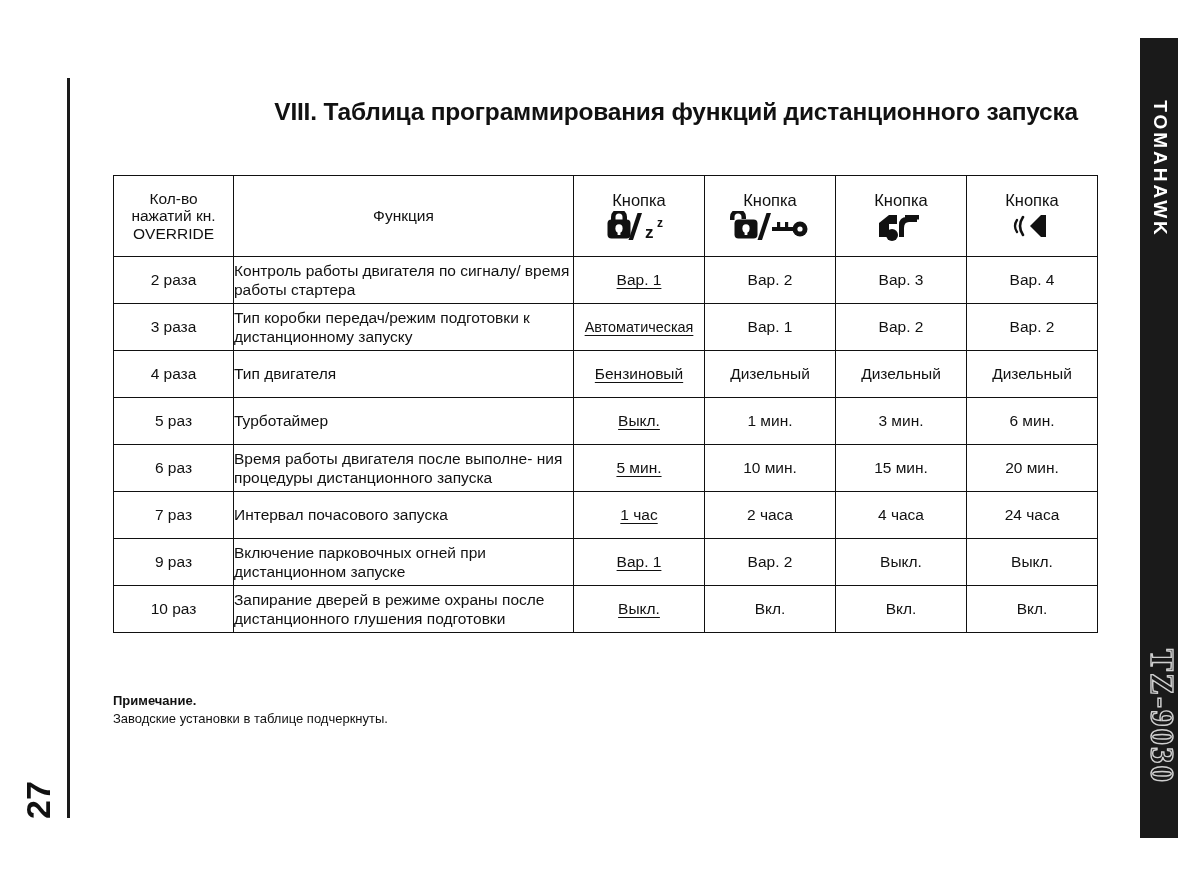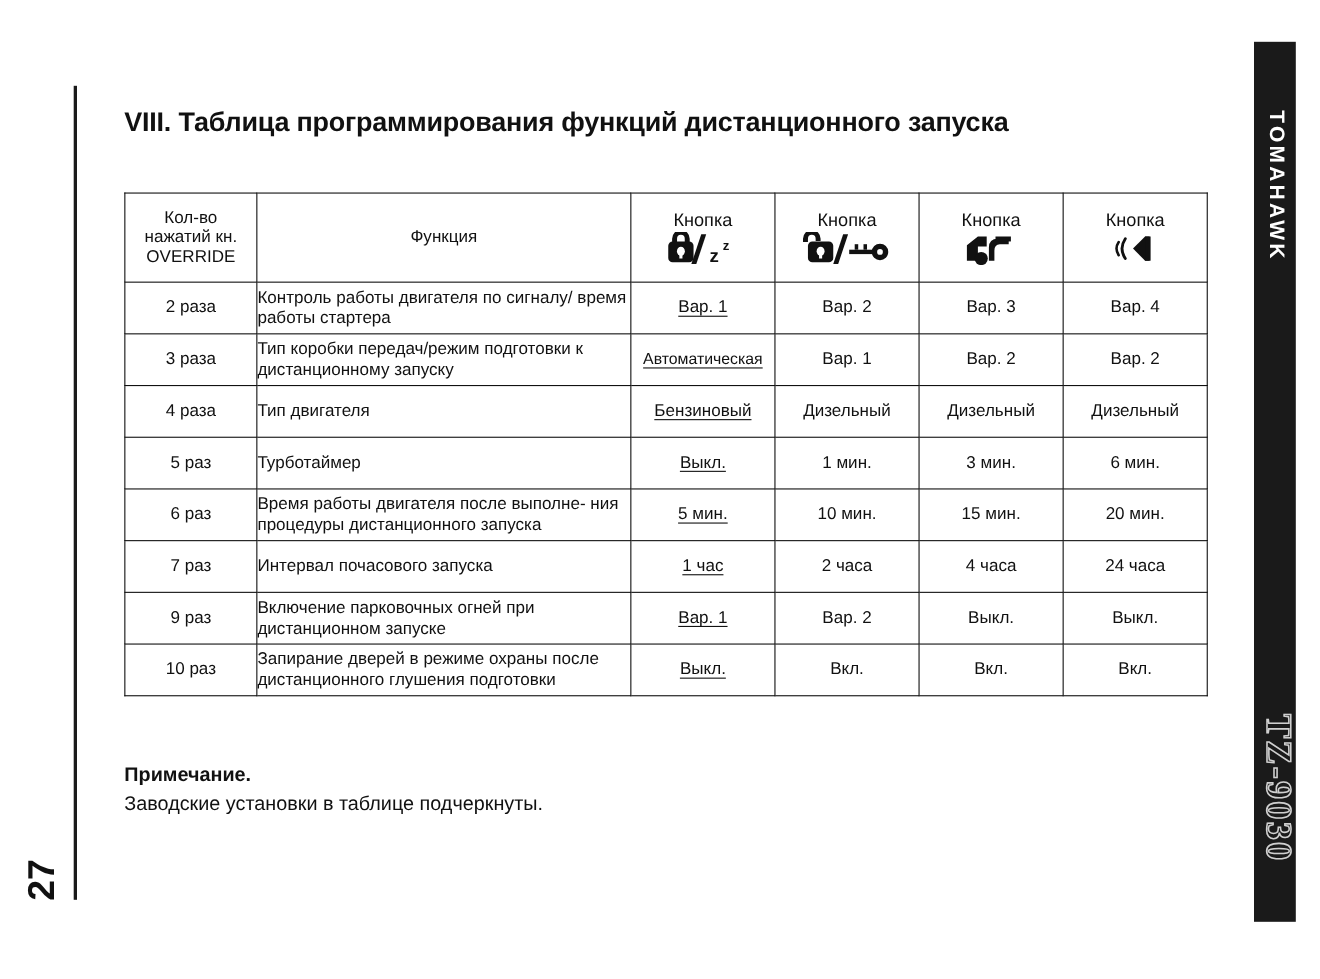--- a/index.html
+++ b/index.html
@@ -81,21 +81,21 @@
     text-shadow: 0 0 1px #9a9a9a;
     font-family: "Liberation Serif", serif;
   }
 
   
   .doc-title {
     position: absolute;
     left: 113px;
     top: 98px;
     width: 965px;
-    text-align: left;
+    text-align: right;
     font-size: 24.5px;
     font-weight: bold;
     letter-spacing: -0.2px;
   }
 
   
   .prog-table {
     position: absolute;
     left: 113px;
     top: 175px;
@@ -164,21 +164,21 @@
     text-decoration: underline;
     text-underline-offset: 2.5px;
   }
   .cell-val.tight { font-size: 14.4px; text-align: center; }
 
   
   .note {
     position: absolute;
     left: 113px;
     top: 692px;
-    font-size: 18px;
+    font-size: 13px;
     line-height: 1.42;
   }
   .note-title { font-weight: bold; }
 
   svg { display: block; }
 </style>
 </head>
 <body>
 
 <div class="left-rule"></div>

